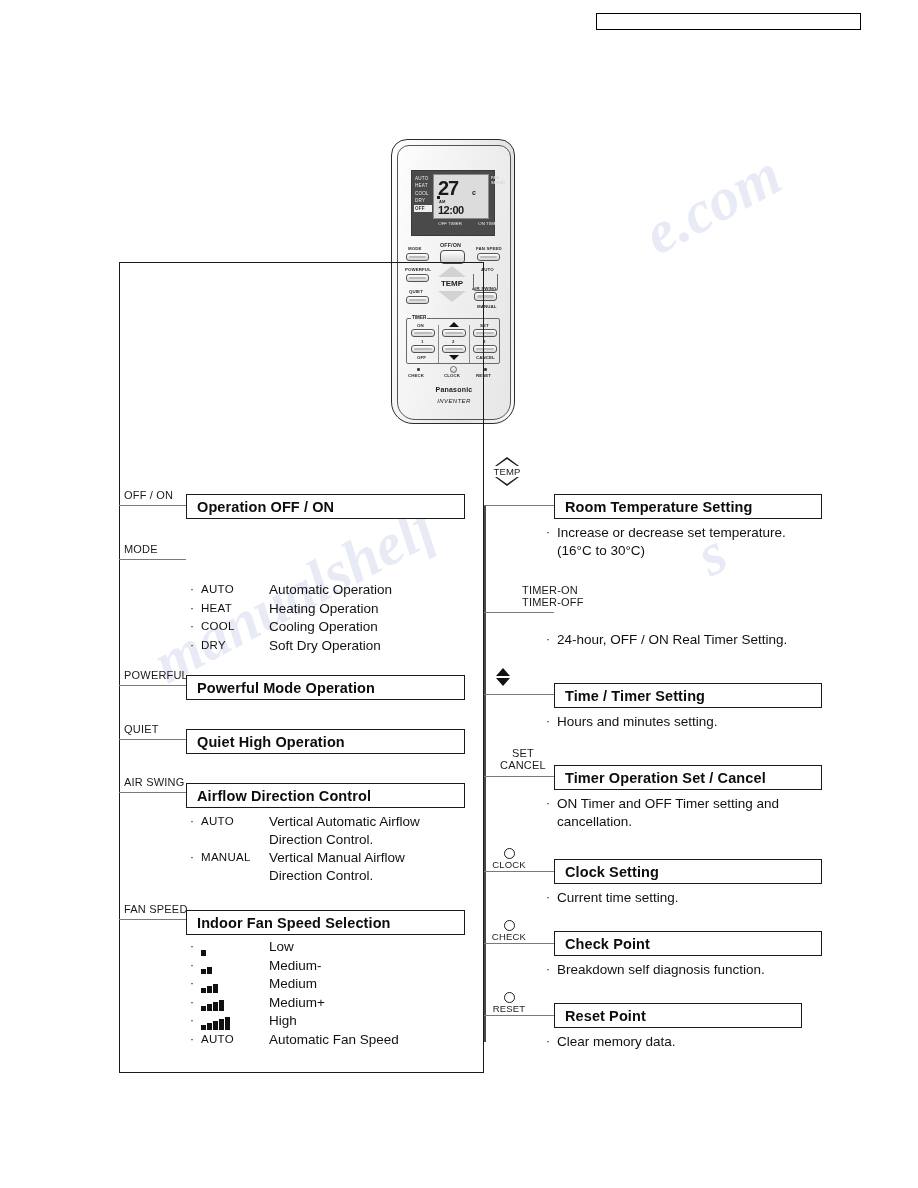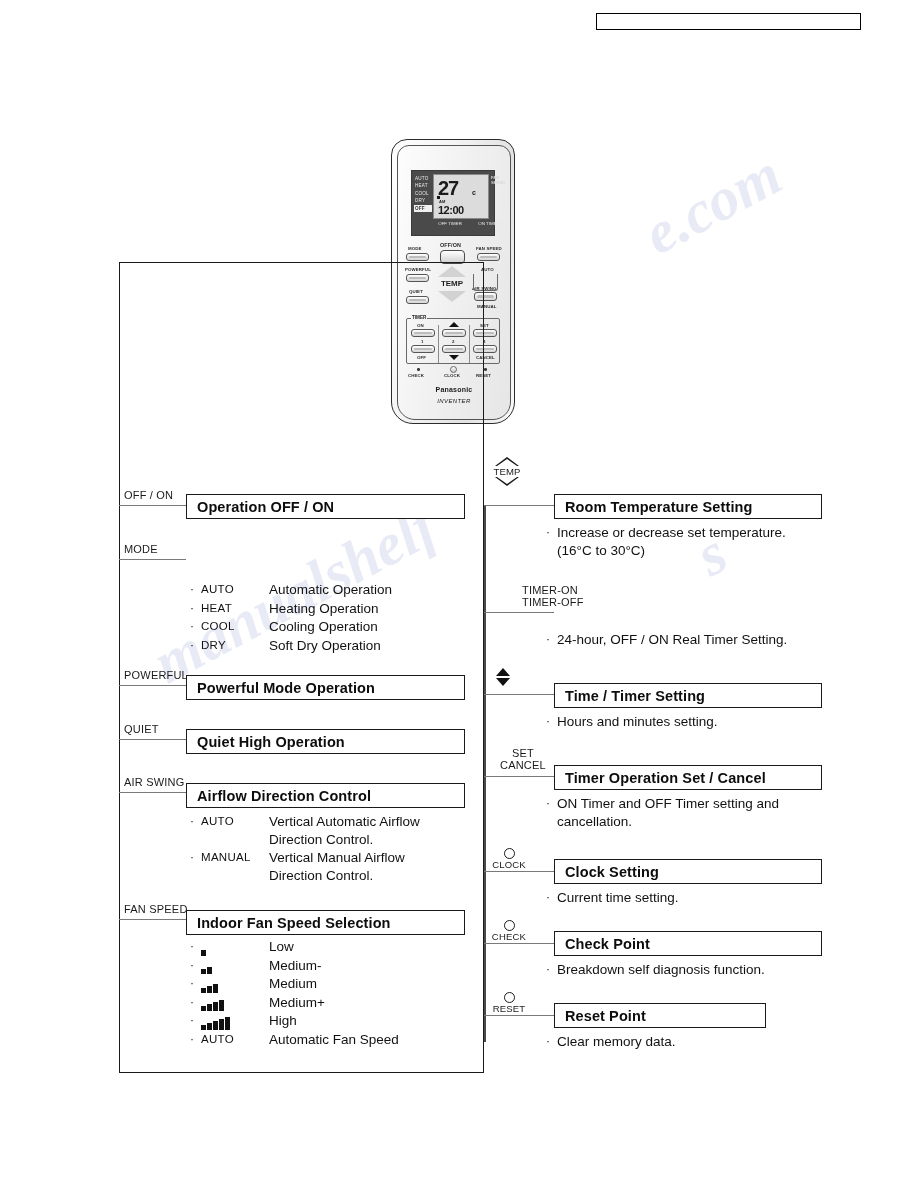--- a/index.html
+++ b/index.html
@@ -605,21 +605,21 @@
         <div class="bplain">Breakdown self diagnosis function.</div>
       </div>
   </div>
 
   <div style="position:absolute; left:497px; top:992px; width:40px; margin-left:-8px;">
     <div class="circ-ico"></div>
     <div class="icon-cap">RESET</div>
   </div>
   <div class="conn" style="left:484px; top:1015px; width:70px;"></div>
   <div class="tbox-shadow" style="left:557px; top:1007px; width:268px; height:25px;"></div>
-  <div class="tbox" style="left:554px; top:1003px; width:212px; height:25px;">
+  <div class="tbox" style="left:554px; top:1003px; width:248px; height:25px;">
     <span>Reset Point</span>
   </div>
   <div class="blist" style="left:546px; top:1033px; width:300px;">
     <div class="brow">
         <div class="bdot">·</div>
         <div class="bplain">Clear memory data.</div>
       </div>
   </div>
 
 </div>

